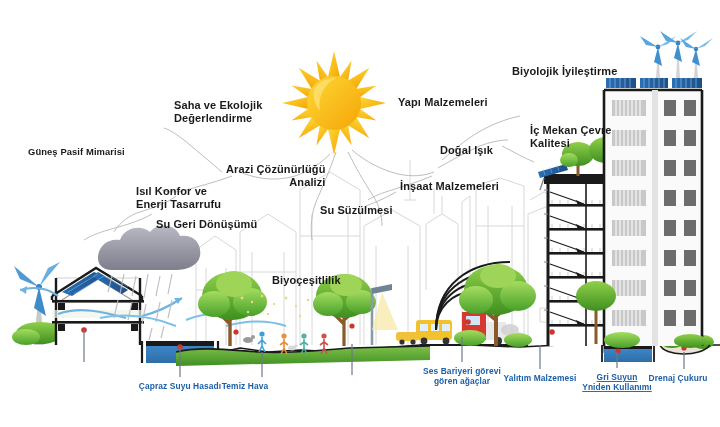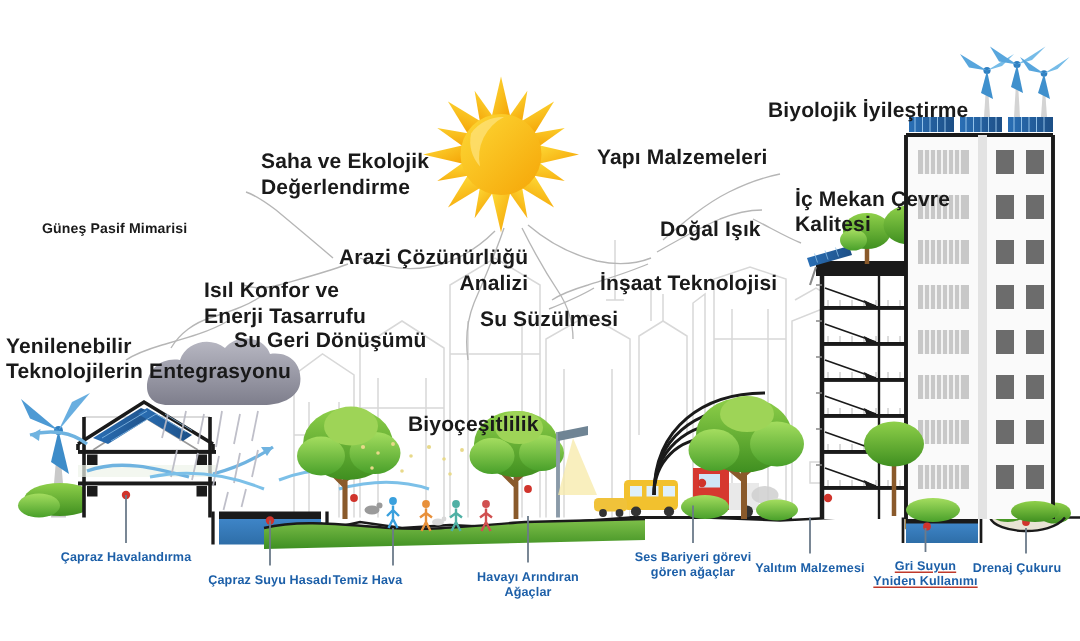--- a/index.html
+++ b/index.html
@@ -1,20 +1,20 @@
 <!DOCTYPE html>
 <html><head>
 <meta charset="utf-8">
 <style>
   html,body{margin:0;padding:0;background:#fff;}
   body{font-family:"Liberation Sans",sans-serif;}
   #stage{position:relative;width:720px;height:427px;background:#ffffff;overflow:hidden;}
   #art{position:absolute;left:0;top:0;width:720px;height:427px;}
   .lbl{position:absolute;white-space:pre;line-height:1.22;}
-  .lbl-dark{color:#1a1a1a;font-weight:bold;font-size:14px;letter-spacing:.1px;}
+  .lbl-dark{color:#1a1a1a;font-weight:bold;font-size:11px;letter-spacing:.1px;}
   .lbl-dark.big{font-size:9.4px;}
   .lbl-blue{color:#1c5fa8;font-weight:bold;font-size:8.4px;text-align:center;letter-spacing:.1px;}
   .lbl-blue.u{text-decoration:underline;text-decoration-color:#c0392b;}
 </style>
 </head>
 <body>
 
 <div id="stage">
 
   <svg id="art" viewBox="0 0 720 427" xmlns="http://www.w3.org/2000/svg">
@@ -508,36 +508,31 @@
   </svg>
 
   <div class="lbl lbl-dark big" style="left:28px;top:146px;">Güneş Pasif Mimarisi</div>
   <div class="lbl lbl-dark" style="left:174px;top:99px;">Saha ve Ekolojik
 Değerlendirme</div>
   <div class="lbl lbl-dark" style="left:226px;top:163px;text-align:right;">Arazi Çözünürlüğü
 Analizi</div>
   <div class="lbl lbl-dark" style="left:136px;top:185px;">Isıl Konfor ve
 Enerji Tasarrufu</div>
   <div class="lbl lbl-dark" style="left:156px;top:218px;">Su Geri Dönüşümü</div>
-  <div class="lbl lbl-dark" style="left:4px;top:222px;">Yenilenebilir
-Teknolojilerin Entegrasyonu</div>
   <div class="lbl lbl-dark" style="left:320px;top:204px;">Su Süzülmesi</div>
   <div class="lbl lbl-dark" style="left:398px;top:96px;">Yapı Malzemeleri</div>
   <div class="lbl lbl-dark" style="left:440px;top:144px;">Doğal Işık</div>
-  <div class="lbl lbl-dark" style="left:400px;top:180px;">İnşaat Teknolojisi</div>
+  <div class="lbl lbl-dark" style="left:400px;top:180px;">İnşaat Malzemeleri</div>
   <div class="lbl lbl-dark" style="left:512px;top:65px;">Biyolojik İyileştirme</div>
   <div class="lbl lbl-dark" style="left:530px;top:124px;">İç Mekan Çevre
 Kalitesi</div>
   <div class="lbl lbl-dark" style="left:272px;top:274px;">Biyoçeşitlilik</div>
 
-  <div class="lbl lbl-blue" style="left:4px;top:366px;width:160px;">Çapraz Havalandırma</div>
   <div class="lbl lbl-blue" style="left:104px;top:381px;width:152px;">Çapraz Suyu Hasadı</div>
   <div class="lbl lbl-blue" style="left:195px;top:381px;width:100px;">Temiz Hava</div>
-  <div class="lbl lbl-blue" style="left:292px;top:379px;width:120px;">Havayı Arındıran
-Ağaçlar</div>
   <div class="lbl lbl-blue" style="left:402px;top:366px;width:120px;">Ses Bariyeri görevi
 gören ağaçlar</div>
   <div class="lbl lbl-blue" style="left:478px;top:373px;width:124px;">Yalıtım Malzemesi</div>
   <div class="lbl lbl-blue u" style="left:562px;top:372px;width:110px;">Gri Suyun
 Yniden Kullanımı</div>
   <div class="lbl lbl-blue" style="left:636px;top:373px;width:84px;">Drenaj Çukuru</div>
 
   <svg style="position:absolute;left:0;top:0;width:720px;height:427px;pointer-events:none;" viewBox="0 0 720 427">
     <g stroke="#6b7a8a" stroke-width="1.2">
       <path d="M84 330 L84 362"></path>

